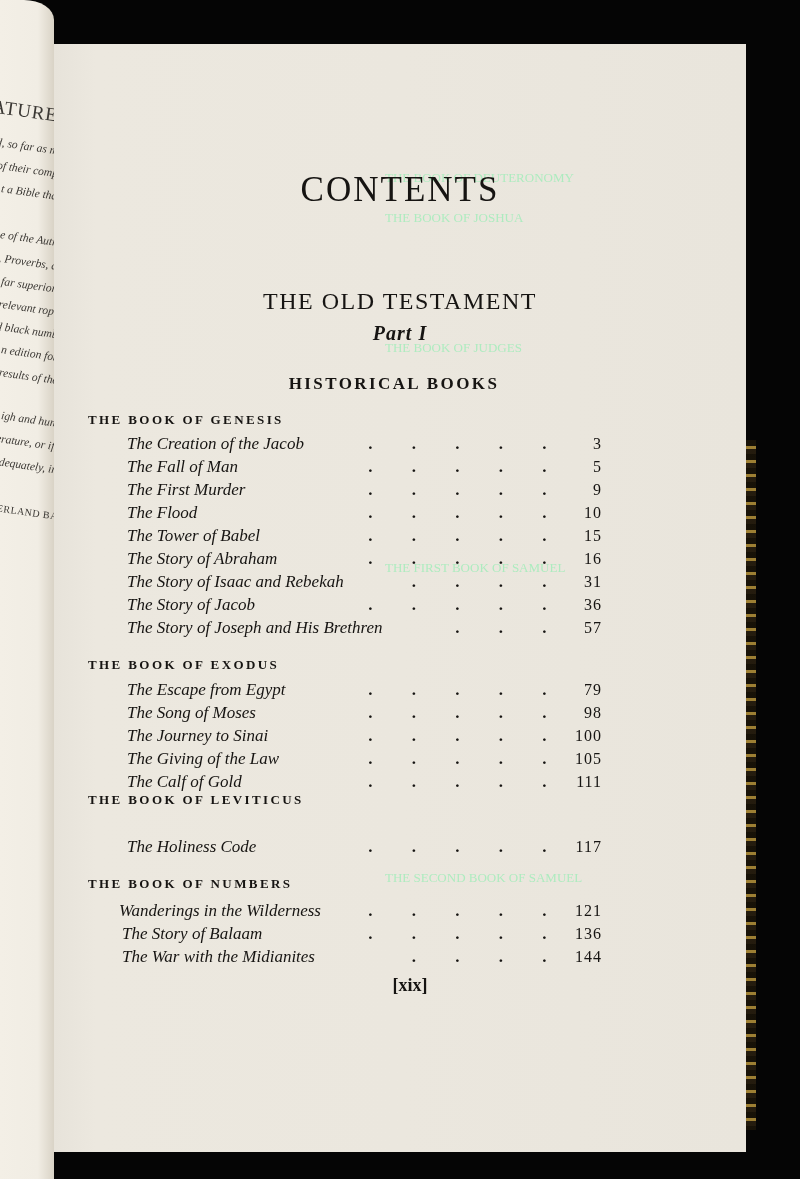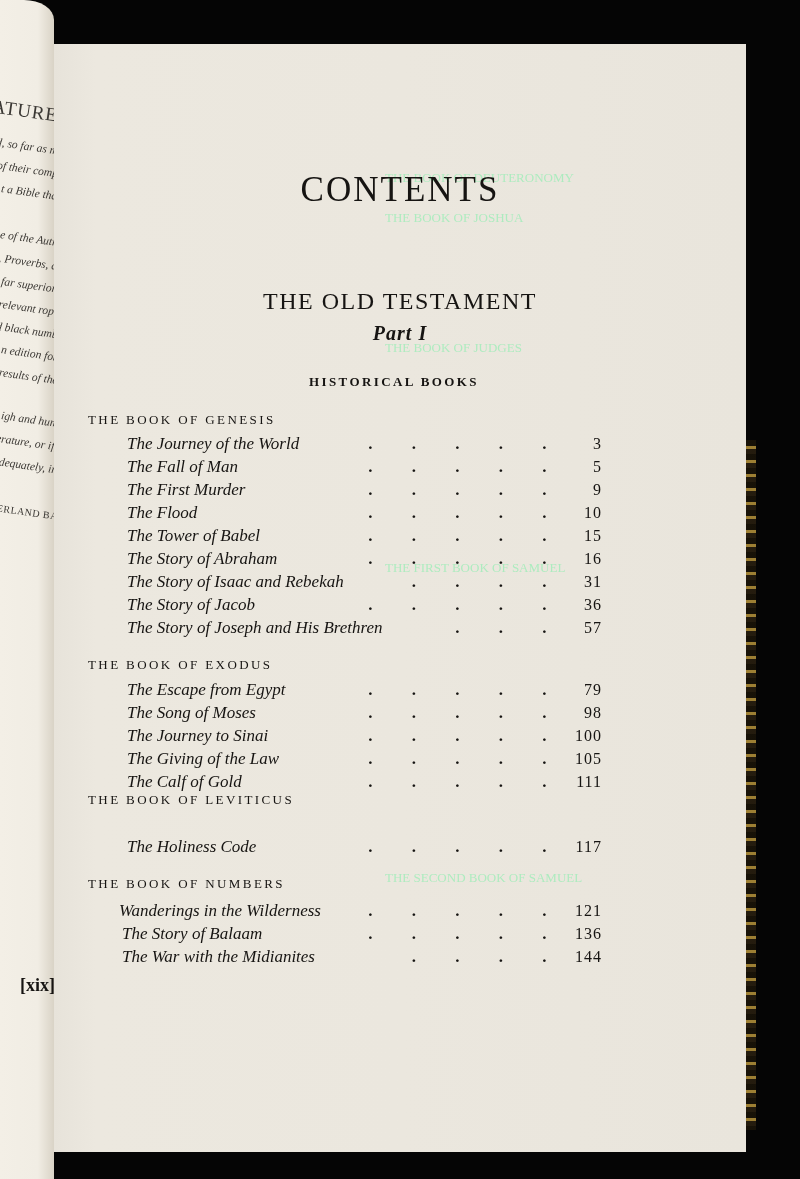--- a/index.html
+++ b/index.html
@@ -16,27 +16,27 @@
   .page {
     position:absolute; left:54px; top:44px; width:692px; height:1108px;
     background:linear-gradient(90deg,#e7e3da 0%,#ecE8df 6%,#ebe7de 50%,#e9e5dc 100%);
   }
   .edge { position:absolute; left:746px; top:440px; width:10px; height:690px;
     background:repeating-linear-gradient(180deg,#1a1408 0 6px,#b8953c 6px 9px,#2a2010 9px 14px); opacity:.85; }
   .text { color:#161412; font-family:"Liberation Serif", serif; position:absolute; }
   .title { left:0; width:800px; top:170px; text-align:center; font-size:35px; letter-spacing:2px; }
   .subtitle { left:0; width:800px; top:288px; text-align:center; font-size:24px; letter-spacing:1.5px; }
   .part { left:0; width:800px; top:322px; text-align:center; font-size:20px; font-style:italic; font-weight:bold; letter-spacing:1px; }
-  .division { left:0; width:788px; top:374px; text-align:center; font-size:13px; font-weight:bold; letter-spacing:2.4px; }
-  .book { left:88px; font-size:13px; font-weight:normal; letter-spacing:2.4px; }
+  .division { left:0; width:788px; top:374px; text-align:center; font-size:17px; font-weight:bold; letter-spacing:2.4px; }
+  .book { left:88px; font-size:13px; font-weight:bold; letter-spacing:2.4px; }
   .entry { left:127px; width:475px; height:22px; font-size:17px; }
   .entry .label { position:absolute; left:0; top:0; font-style:italic; white-space:nowrap; }
   .entry .dots { position:absolute; left:210px; right:38px; top:0; overflow:hidden; white-space:nowrap; text-align:right; font-weight:bold; letter-spacing:17.5px; direction:rtl; }
   .entry .num { position:absolute; right:0; top:1px; font-size:16px; letter-spacing:1px; }
-  .folio { left:0; width:800px; top:975px; text-align:left; font-size:18px; font-weight:bold; padding-left:20px; box-sizing:border-box; }
+  .folio { left:0; width:800px; top:975px; text-align:center; font-size:18px; font-weight:bold; padding-left:20px; box-sizing:border-box; }
   .ghost { position:absolute; color:#86efac; font-family:"Liberation Serif", serif; font-size:13px; opacity:.6; white-space:nowrap; }
 </style>
 </head>
 <body>
 
 <div class="left-page">
   <div class="bleed caps" style="top:100px;">ATURE</div>
   <div class="bleed" style="top:140px;">d, so far as m</div>
   <div class="bleed" style="top:163px;">of their comp</div>
   <div class="bleed" style="top:186px;">t a Bible tha</div>
@@ -62,21 +62,21 @@
 <div class="ghost" style="left:385px;top:560px;">THE FIRST BOOK OF SAMUEL</div>
 <div class="ghost" style="left:385px;top:870px;">THE SECOND BOOK OF SAMUEL</div>
 
 <div class="text title">CONTENTS</div>
 <div class="text subtitle">THE OLD TESTAMENT</div>
 <div class="text part">Part I</div>
 <div class="text division">HISTORICAL BOOKS</div>
 
 <div class="text book" style="top:412px;">THE BOOK OF GENESIS</div>
 <div class="text entry" style="top:434px;">
-    <span class="label">The Journey of the World</span>
+    <span class="label">The Creation of the Jacob</span>
     <span class="dots">. . . . . . . . . . . . . . . . . . . . . . .</span>
     <span class="num">3</span>
   </div>
 <div class="text entry" style="top:457px;">
     <span class="label">The Fall of Man</span>
     <span class="dots">. . . . . . . . . . . . . . . . . . . . . . .</span>
     <span class="num">5</span>
   </div>
 <div class="text entry" style="top:480px;">
     <span class="label">The First Murder</span>

